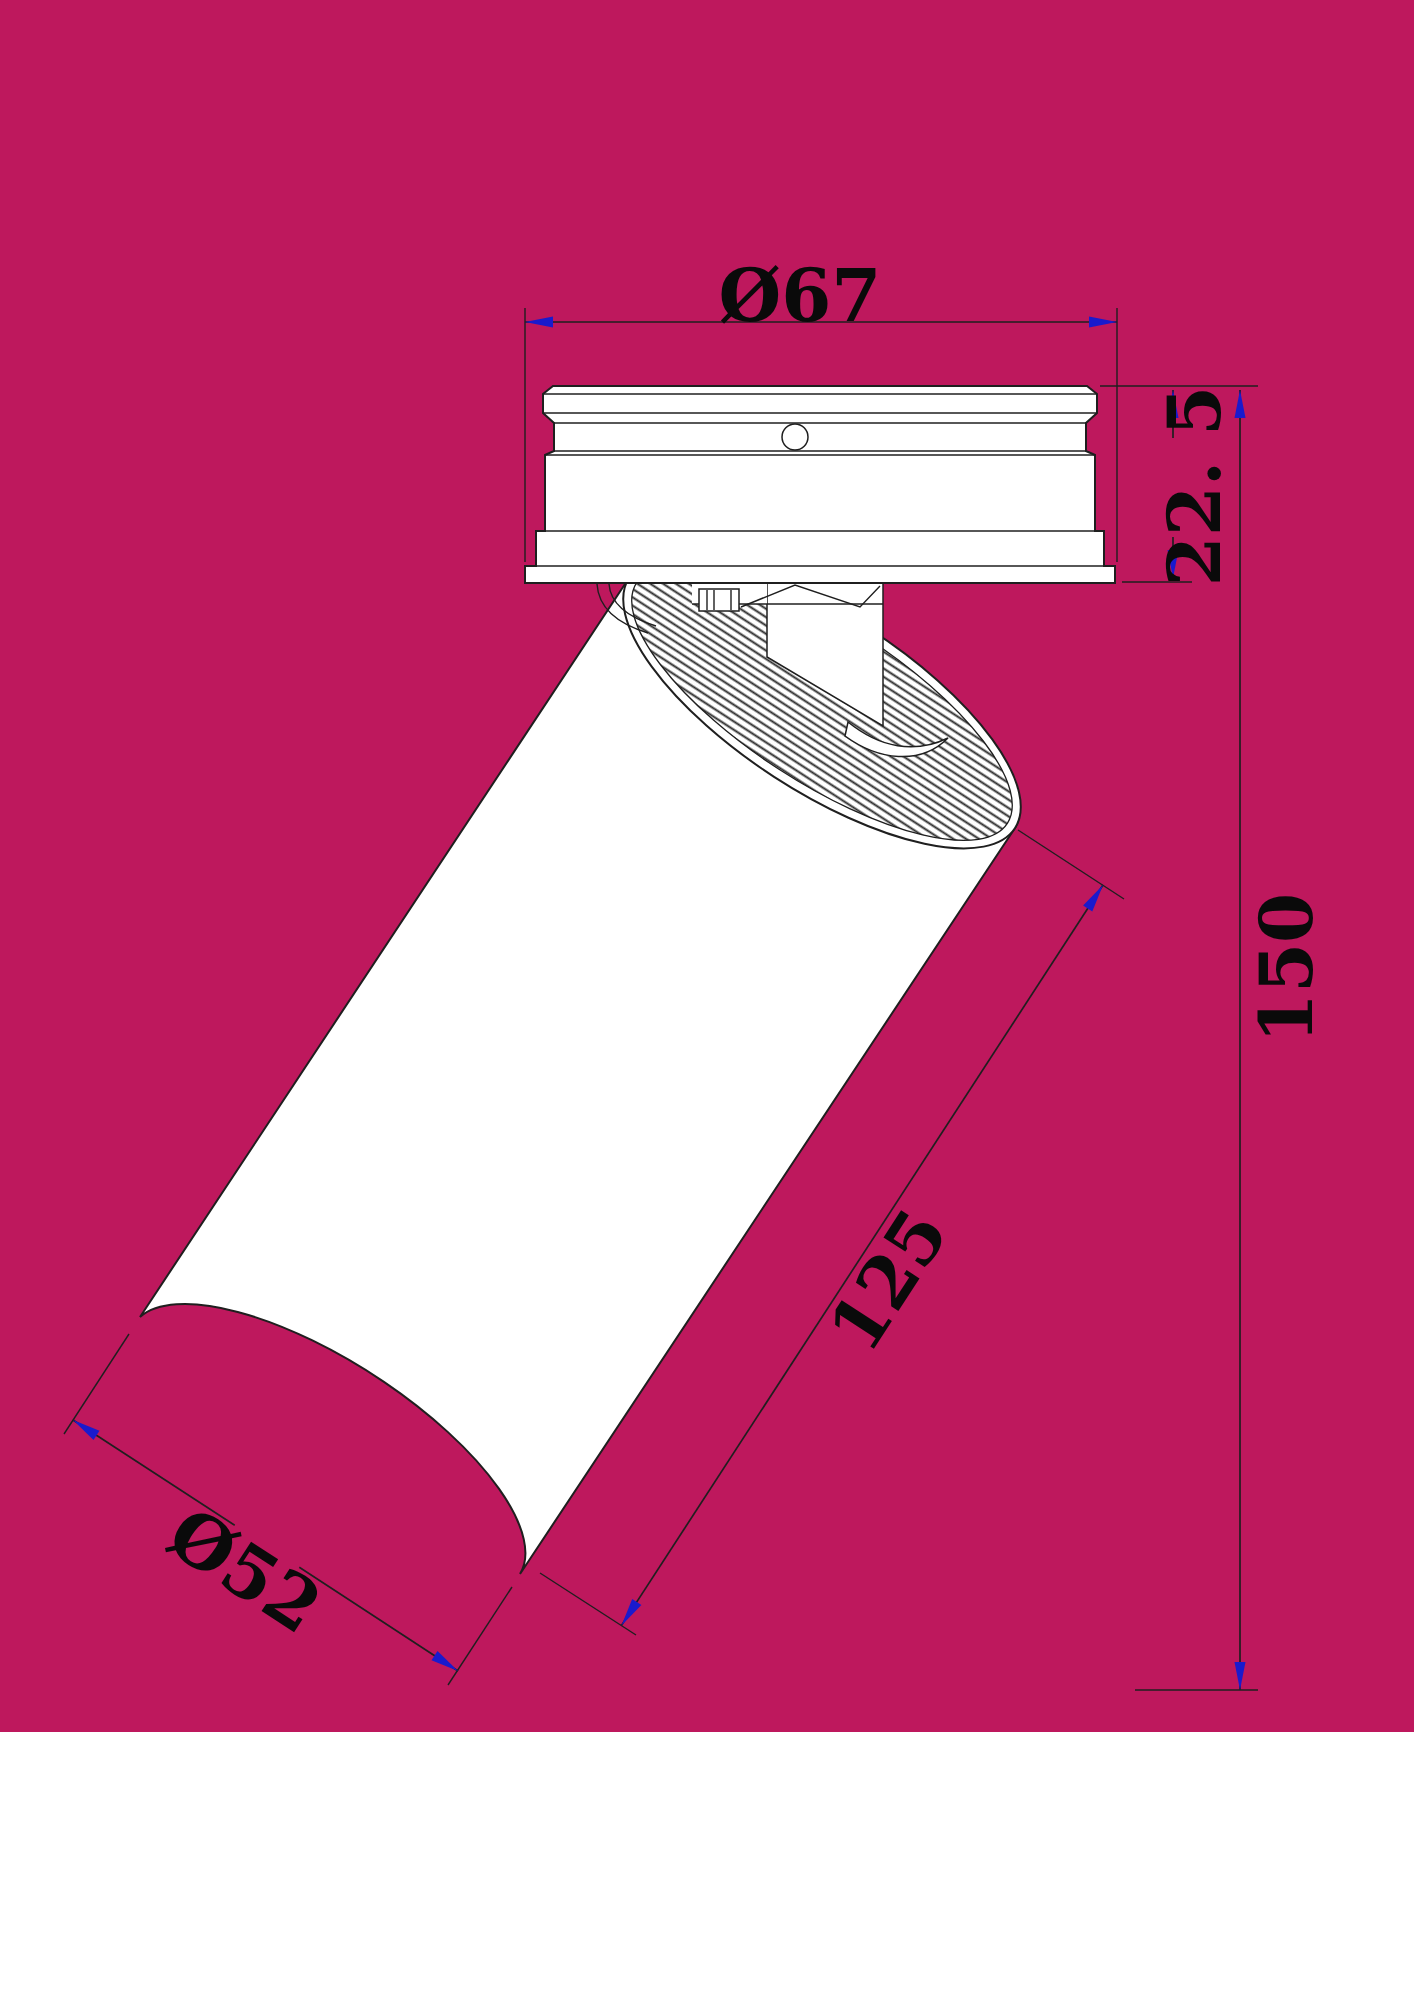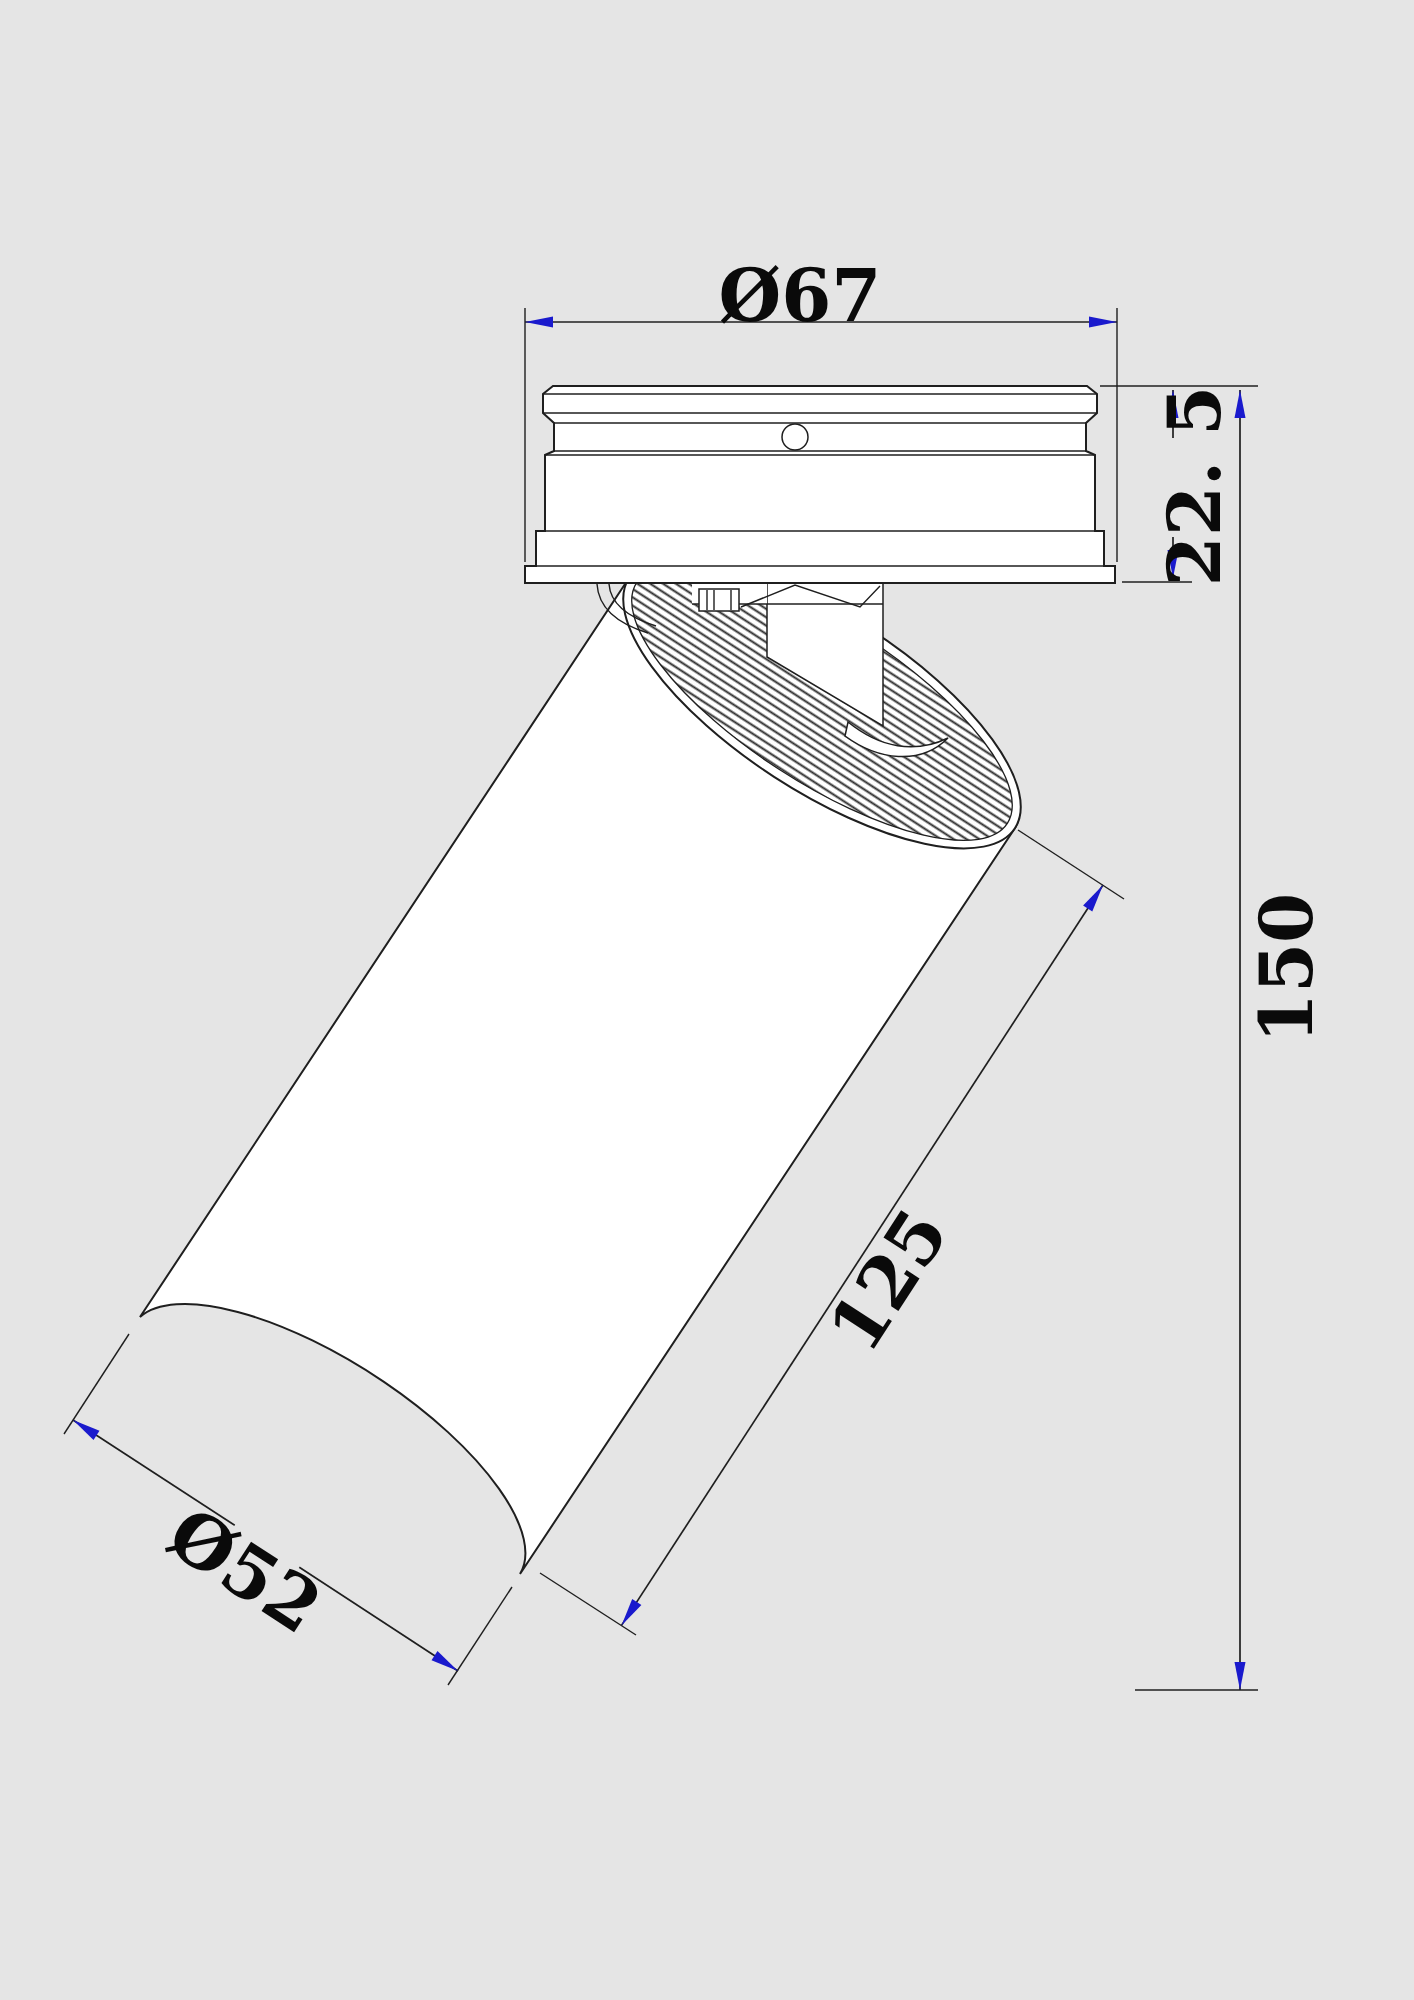--- a/index.html
+++ b/index.html
@@ -1,16 +1,16 @@
 <!DOCTYPE html>
 <html><head>
 <meta charset="utf-8">
 <style>
   html,body{margin:0;padding:0;background:#ffffff;}
-  .page{position:relative;width:1414px;height:2000px;background:#e5e5e5;overflow:hidden;}
+  .page{position:relative;width:1414px;height:1732px;background:#be185d;overflow:hidden;}
   svg{display:block;}
   .outline{fill:#ffffff;stroke:#1f1f1f;stroke-width:2;}
   .thin{fill:none;stroke:#1f1f1f;stroke-width:1.4;}
   .dim{fill:none;stroke:#1f1f1f;stroke-width:1.7;}
   .ext{fill:none;stroke:#1f1f1f;stroke-width:1.4;}
   .arrow{fill:#1a1acd;stroke:none;}
   .dimtext{font-family:"DejaVu Serif", serif;font-weight:bold;font-size:72px;fill:#0a0a0a;
            text-anchor:middle;dominant-baseline:central;}
   .whitefill{fill:#ffffff;stroke:#1f1f1f;stroke-width:1.5;}
 </style>

